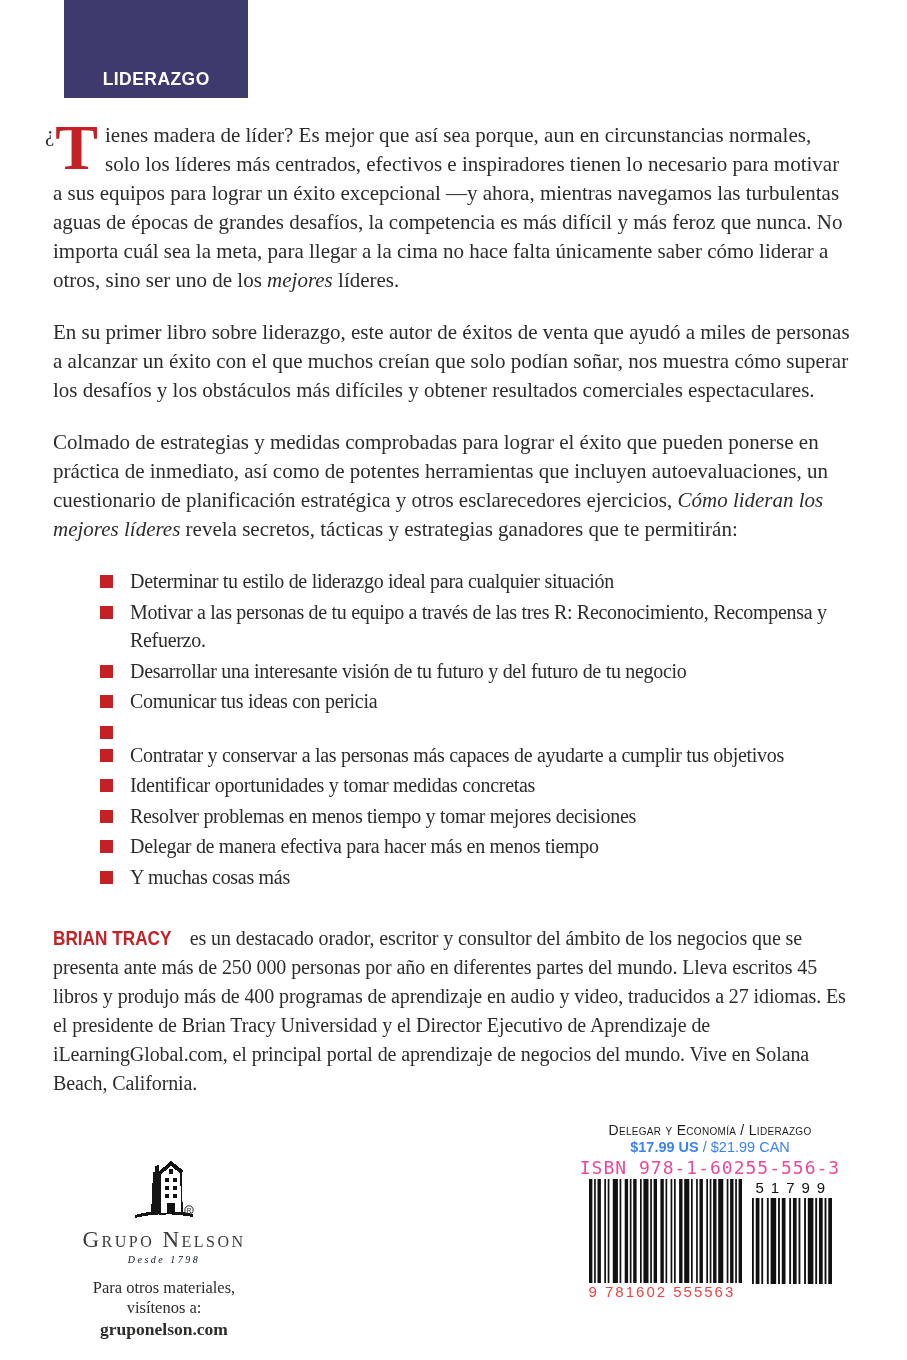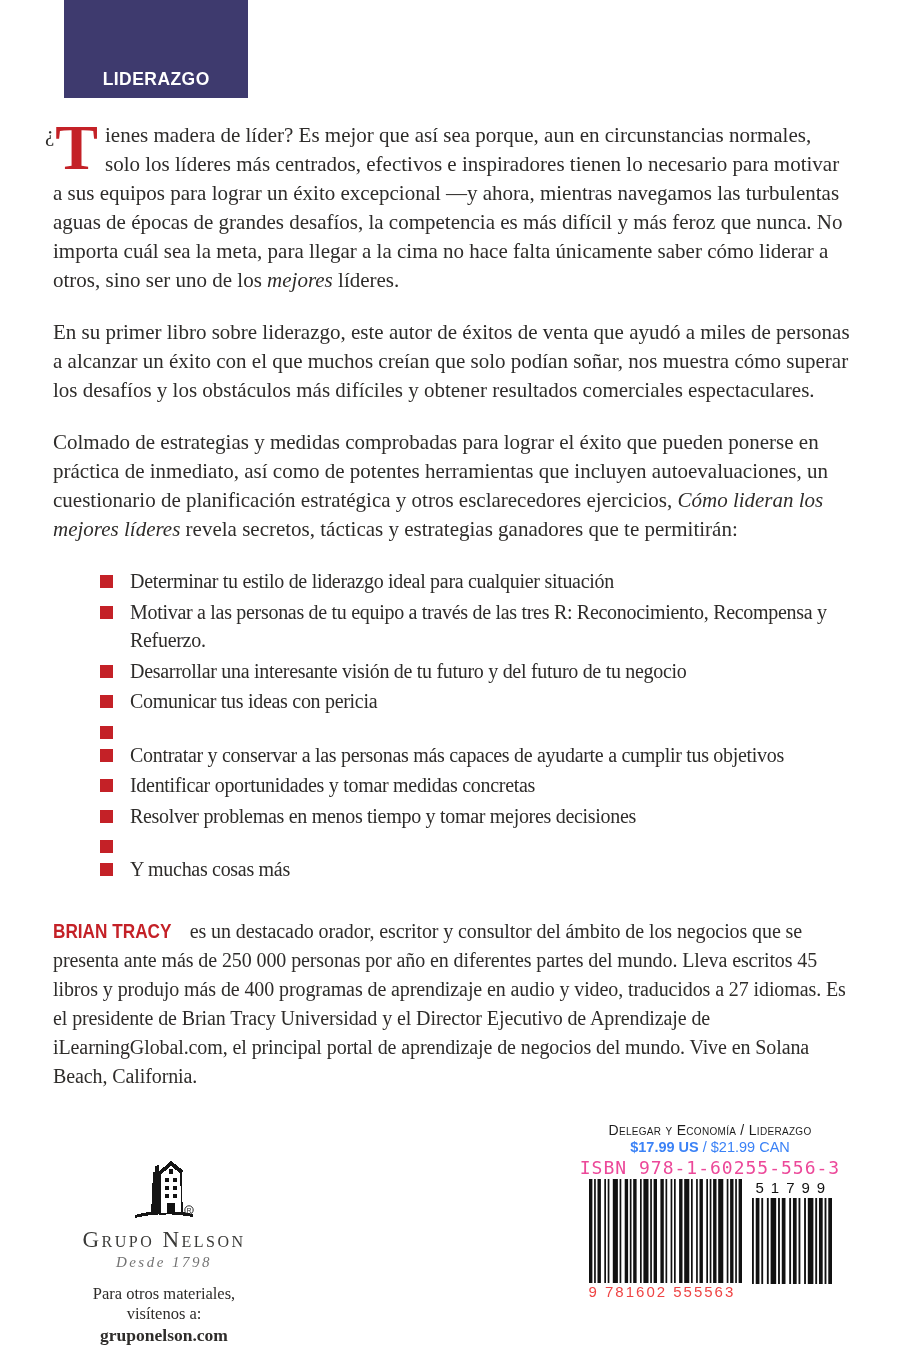--- a/index.html
+++ b/index.html
@@ -60,21 +60,21 @@
     letter-spacing:0;margin-right:-6px;
   }
 
   
   .publisher{position:absolute;left:64px;top:1156px;width:200px;text-align:center;}
   .house-wrap{height:68px;display:flex;justify-content:center;align-items:flex-end;}
   .pub-name{
     font-variant:small-caps;font-size:23px;letter-spacing:2.5px;margin-top:3px;
     color:#3a3a38;
   }
-  .pub-tagline{font-style:italic;font-size:15px;letter-spacing:2.5px;margin-top:1px;color:#737373;}
+  .pub-tagline{font-style:italic;font-size:10px;letter-spacing:2.5px;margin-top:1px;color:#0f172a;}
   .promo1{margin-top:13px;font-size:16.5px;}
   .promo2{font-size:17.5px;font-weight:bold;margin-top:1px;}
 
   
   .barcode-block{position:absolute;left:566px;top:1122px;width:288px;text-align:center;}
   .bc-category{
     font-family:"Liberation Sans", sans-serif;font-variant:small-caps;
     font-size:14px;letter-spacing:.3px;color:#1c1c1c;
   }
   .bc-price{font-family:"Liberation Sans", sans-serif;font-size:14.5px;margin-top:1px;color:#3b82f6;}
@@ -148,20 +148,21 @@
         <li class="benefit">
           <span class="bullet-square"></span>
           <span class="benefit-text">Identificar oportunidades y tomar medidas concretas</span>
         </li>
         <li class="benefit">
           <span class="bullet-square"></span>
           <span class="benefit-text">Resolver problemas en menos tiempo y tomar mejores decisiones</span>
         </li>
         <li class="benefit">
           <span class="bullet-square"></span>
+          <span class="benefit-text">Delegar de manera efectiva para hacer más en menos tiempo</span>
         </li>
         <li class="benefit">
           <span class="bullet-square"></span>
           <span class="benefit-text">Y muchas cosas más</span>
         </li>
       </ul>
 
     <p class="bio">
       <strong class="bio-name">BRIAN TRACY</strong><span> es un destacado orador, escritor y consultor del ámbito de los negocios que se presenta ante más de 250 000 personas por año en diferentes partes del mundo. Lleva escritos 45 libros y produjo más de 400 programas de aprendizaje en audio y video, traducidos a 27 idiomas. Es el presidente de Brian Tracy Universidad y el Director Ejecutivo de Aprendizaje de iLearningGlobal.com, el principal portal de aprendizaje de negocios del mundo. Vive en Solana Beach, California.</span>
     </p>

